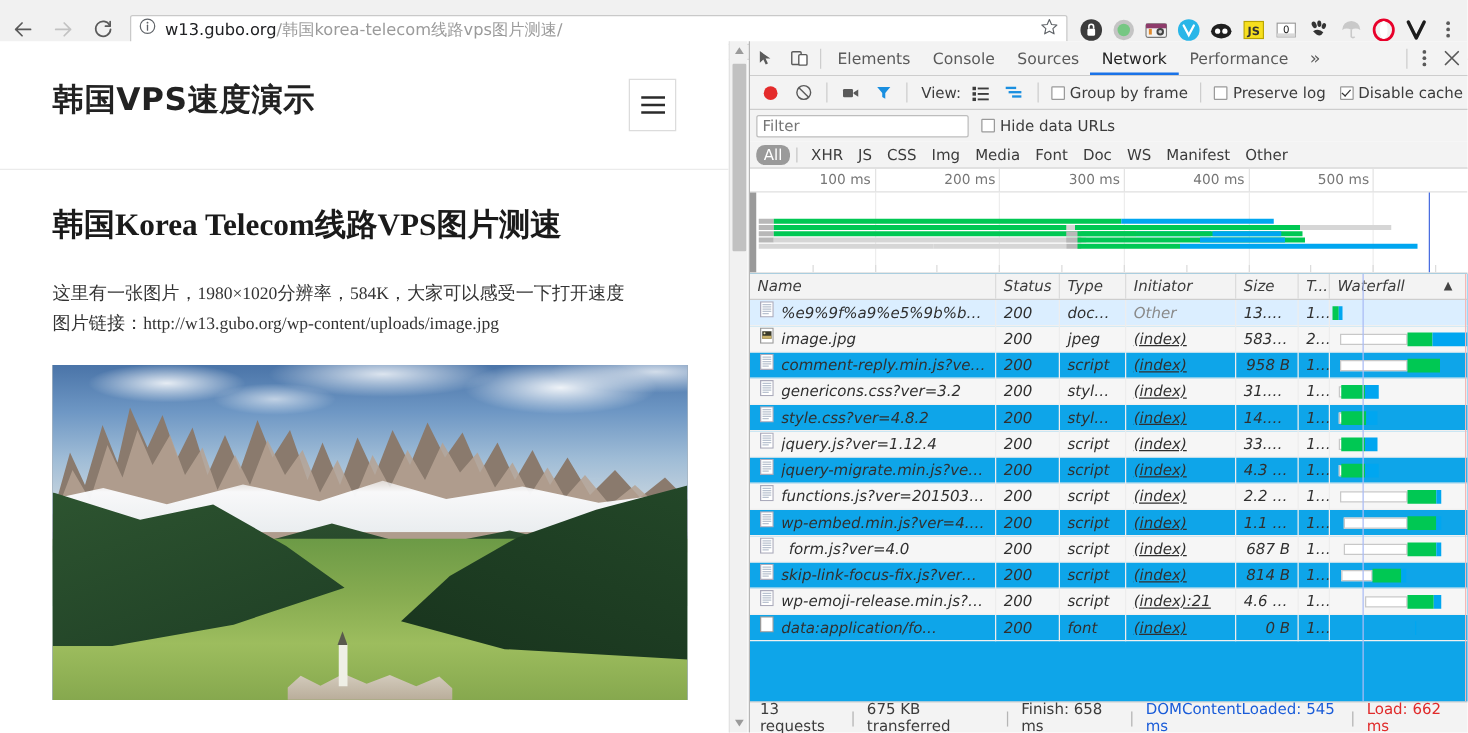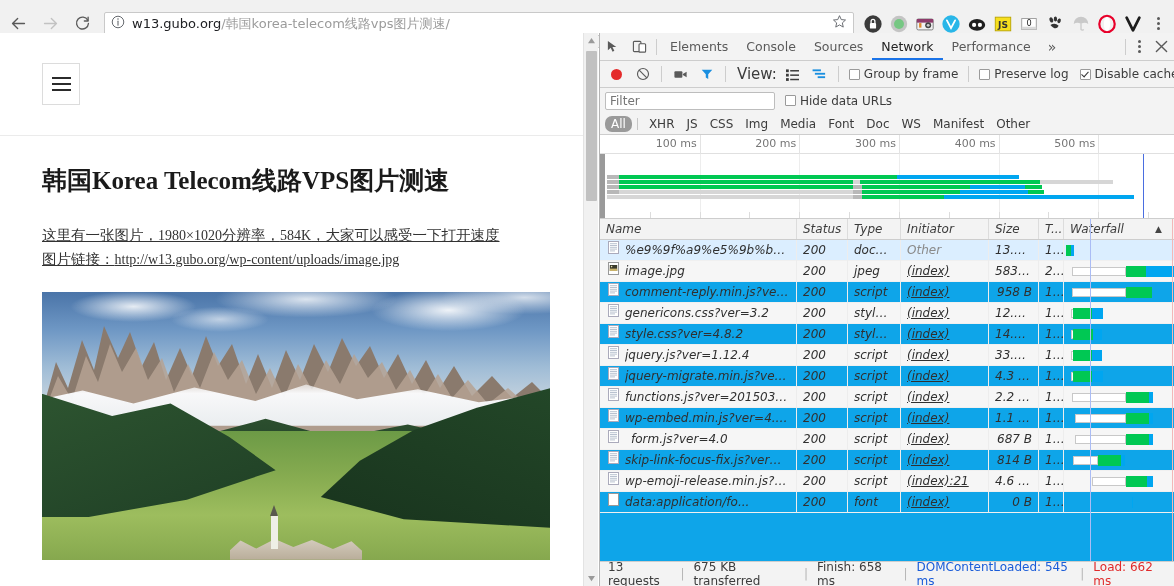--- a/index.html
+++ b/index.html
@@ -76,21 +76,20 @@
   #article { padding: 30px 42px 0 42px; }
   #article-title {
     font-size: 25px; font-weight: bold; color: #1a1a1a;
     font-family: "Liberation Serif", "DejaVu Serif", serif;
     margin: 0 0 28px 0; line-height: 1.2;
   }
   .para {
     font-size: 14.5px; color: #333; line-height: 1.65;
     font-family: "DejaVu Sans", sans-serif;
     margin: 0;
-    text-decoration: underline;
   }
   .para .mono-ish { font-family: "Liberation Serif", serif; font-size: 14px; }
 
   
   #photo {
     margin-top: 20px; width: 508px; height: 268px; position: relative;
     overflow: hidden; background: #4e6a84;
   }
   #photo .sky {
     position: absolute; left:0; top:0; width:100%; height: 40%;
@@ -196,21 +195,21 @@
   .cbbox {
     width: 11px; height: 11px; border: 1px solid #9a9a9a; background: #fff; border-radius: 1px;
     display:flex;align-items:center;justify-content:center;
   }
   .cbbox.checked { position: relative; }
   .cbbox.checked:after {
     content:""; width: 3px; height: 6px; border: solid #333; border-width: 0 1.6px 1.6px 0;
     transform: rotate(42deg); margin-bottom: 2px;
   }
   .lbl { font-size: 12px; color: #3c3c3c; }
-  #view-label { font-size: 15px; color: #3c3c3c; margin-left: 6px; margin-right: 2px;}
+  #view-label { font-size: 12px; color: #3c3c3c; margin-left: 6px; margin-right: 2px;}
 
   #dt-filterbar {
     height: 25px; display: flex; align-items: center; background: #f3f3f3;
     padding: 0 5px; flex: 0 0 auto; border-bottom: 0;
   }
   #filter-input {
     width: 170px; height: 18px; border: 1px solid #bdbdbd; background: #fff;
     font-size: 12px; padding: 0 4px; color: #9a9a9a; outline: none; border-radius: 2px;
     font-family: "DejaVu Sans", sans-serif;
   }
@@ -394,20 +393,21 @@
   <div id="menu-dots">
     <i></i>
       <i></i>
       <i></i>
   </div>
 </div>
 
 <div id="page-viewport">
 
   <div id="site-header">
+    <div id="site-title">韩国VPS速度演示</div>
     <div id="menu-toggle">
       <i></i>
         <i></i>
         <i></i>
     </div>
   </div>
 
   <div id="article">
     <h1 id="article-title">韩国Korea Telecom线路VPS图片测速</h1>
     <p class="para"><span>这里有一张图片，</span><span class="mono-ish">1980×1020</span><span>分辨率，</span><span class="mono-ish">584K</span><span>，大家可以感受一下打开速度</span></p>
@@ -740,21 +740,21 @@
                   <rect x="2" y="5.8" width="7" height="1"></rect>
                   <rect x="2" y="7.6" width="7" height="1"></rect>
                   <rect x="2" y="9.4" width="5" height="1"></rect>
                 </g>
               </svg></span>
             <span style="overflow: hidden; text-overflow: ellipsis; white-space: nowrap;">genericons.css?ver=3.2</span>
           </div>
           <div class="cell" style="width: 51px;">200</div>
           <div class="cell" style="width: 53px;">style...</div>
           <div class="cell init" style="width: 88px;"><a>(index)</a></div>
-          <div class="cell num" style="width: 50px;">12.7 KB</div>
+          <div class="cell num" style="width: 50px;">31.0 KB</div>
           <div class="cell" style="width: 25px;">1...</div>
           <div class="cell wf" style="flex: 1 1 auto;">
             <div class="wf-wrap">
               <div class="wf-q" style="left: 6.66px; width: 5.55px;"></div>
               <div class="wf-g" style="left: 8.88px; width: 18.87px;"></div>
               <div class="wf-b" style="left: 27.75px; width: 11.1px;"></div>
             </div>
           </div>
         </div>
         <div class="row">

